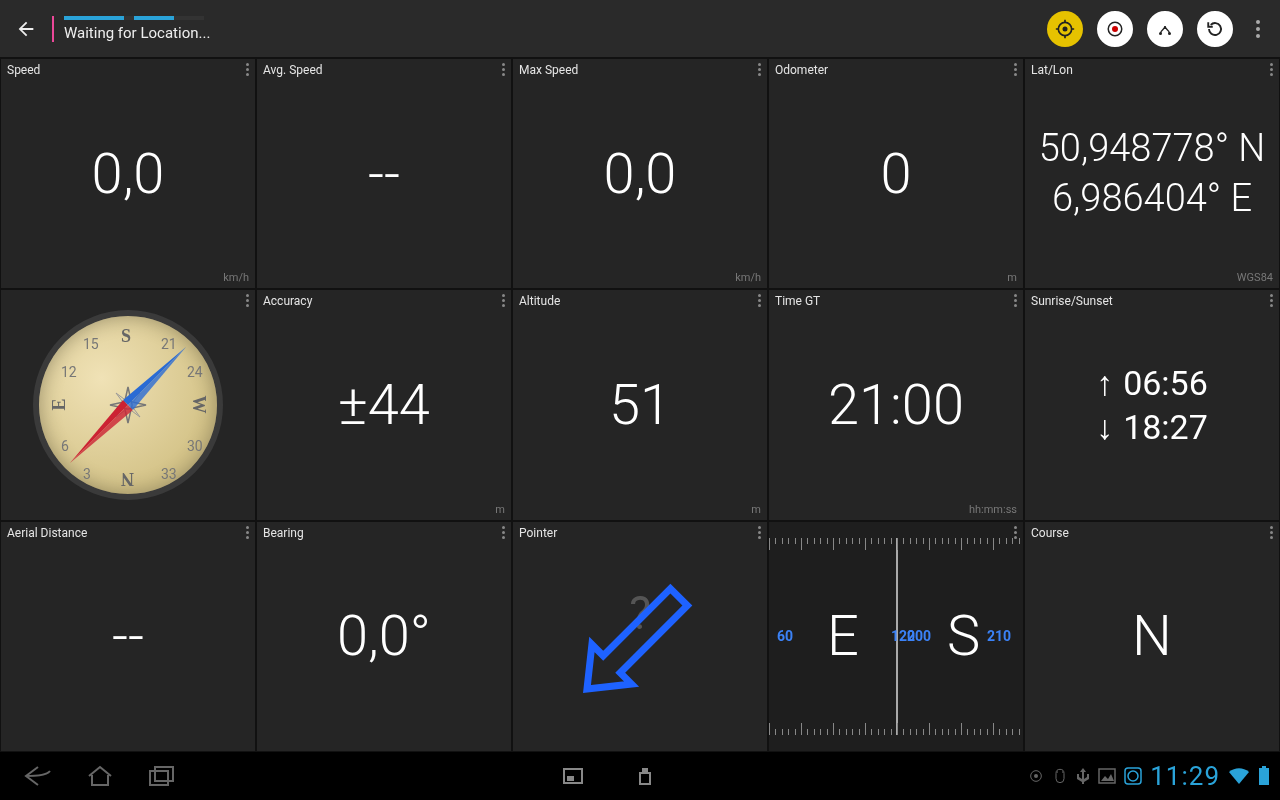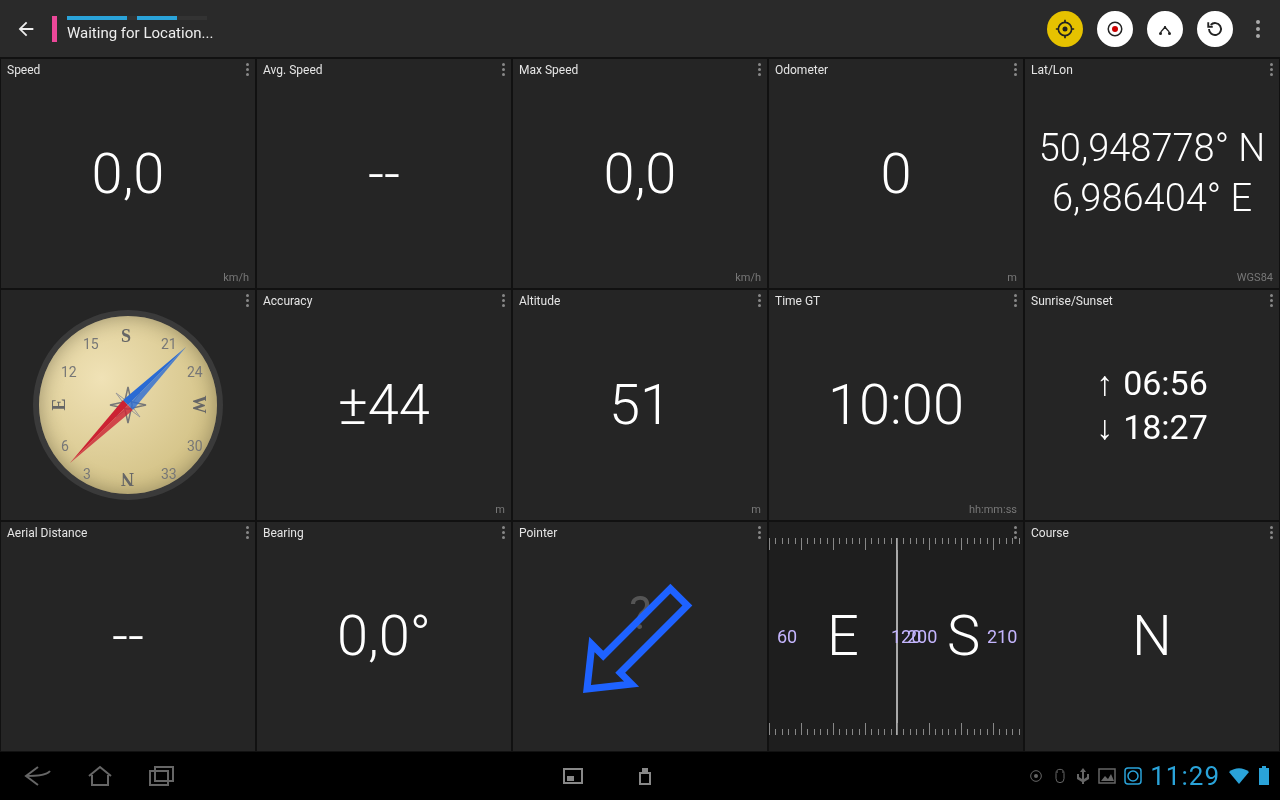--- a/index.html
+++ b/index.html
@@ -2,21 +2,21 @@
 <html><head>
 <meta charset="utf-8">
 <style>
 * { margin: 0; padding: 0; box-sizing: border-box; }
 html, body { width: 1280px; height: 800px; background: #1a1a1a; font-family: 'Roboto', 'Segoe UI', Arial, sans-serif; color: #fff; overflow: hidden; }
 body { display: flex; flex-direction: column; }
 
 
 .appbar { height: 58px; background: #2a2a2a; display: flex; align-items: center; padding: 0 8px; gap: 8px; border-bottom: 1px solid #111; }
 .appbar .back { width: 36px; height: 36px; display: flex; align-items: center; justify-content: center; }
-.appbar .title-block { display: flex; flex-direction: column; border-left: 5px solid #ec4899; padding-left: 10px; }
+.appbar .title-block { display: flex; flex-direction: column; border-left: 2px solid #ec4899; padding-left: 10px; }
 .appbar .progress { width: 140px; height: 4px; background: #333; margin-bottom: 4px; position: relative; }
 .appbar .progress::before { content:''; position:absolute; left:0; top:0; height:4px; width:60px; background:#2aa3d9; }
 .appbar .progress::after { content:''; position:absolute; left:70px; top:0; height:4px; width:40px; background:#2aa3d9; }
 .appbar .title { font-size: 15px; color: #eee; }
 .appbar .spacer { flex: 1; }
 .appbar .circ-btn { width: 36px; height: 36px; border-radius: 50%; display:flex; align-items:center; justify-content:center; margin: 0 3px; }
 .appbar .yellow { background: #e6c200; color:#222; }
 .appbar .white { background: #fff; color:#222; border: 2px solid #fff; }
 .appbar .menu { width: 28px; display:flex; flex-direction:column; align-items:center; justify-content:center; gap:3px; }
 .appbar .menu span { width:4px; height:4px; background:#aaa; border-radius:50%; }
@@ -36,21 +36,21 @@
 .compass-face .card { position:absolute; font-size:18px; font-weight:bold; color:#666; font-family: Georgia, serif; }
 .compass-face .num { position:absolute; font-size:14px; color:#777; }
 .compass-face .rose { position:absolute; left:50%; top:50%; transform:translate(-50%,-50%); }
 
 
 .pointer-arrow { position:absolute; left:50%; top:50%; transform:translate(-50%,-50%); }
 .qmark { position:absolute; left:50%; top:28%; transform:translateX(-50%); font-size:46px; color:#555; }
 
 
 .ruler { position:relative; width:100%; height:100%; }
-.ruler .deg-lab { position:absolute; top:50%; transform:translateY(-50%); font-size:18px; color:#c4b5fd; }
+.ruler .deg-lab { position:absolute; top:50%; transform:translateY(-50%); font-size:14px; color:#3b82f6;font-weight:bold; }
 .ruler .big-lab { position:absolute; top:50%; transform:translateY(-50%); font-size:56px; color:#fff; font-weight:300; }
 .ruler .tick-t, .ruler .tick-b { position:absolute; width:1px; background:#888; }
 .ruler .center-line { position:absolute; left:50%; top:16px; bottom:16px; width:2px; background:#aaa; }
 
 
 .sun-block { display:flex; flex-direction:column; align-items:center; justify-content:center; flex:1; gap:4px; font-size:34px; }
 .sun-block .row { display:flex; align-items:center; gap:10px; }
 
 
 .navbar { height: 48px; background: #000; display:flex; align-items:center; padding: 0 10px; gap:6px; }
@@ -227,21 +227,21 @@
     <div class="unit">m</div>
   </div>
 
   <div class="cell">
     <div class="label">Time GT</div>
     <div class="more">
         <span></span>
         <span></span>
         <span></span>
       </div>
-    <div class="value">10:00</div>
+    <div class="value">21:00</div>
     <div class="unit">hh:mm:ss</div>
   </div>
 
   <div class="cell">
     <div class="label">Sunrise/Sunset</div>
     <div class="more">
         <span></span>
         <span></span>
         <span></span>
       </div>

